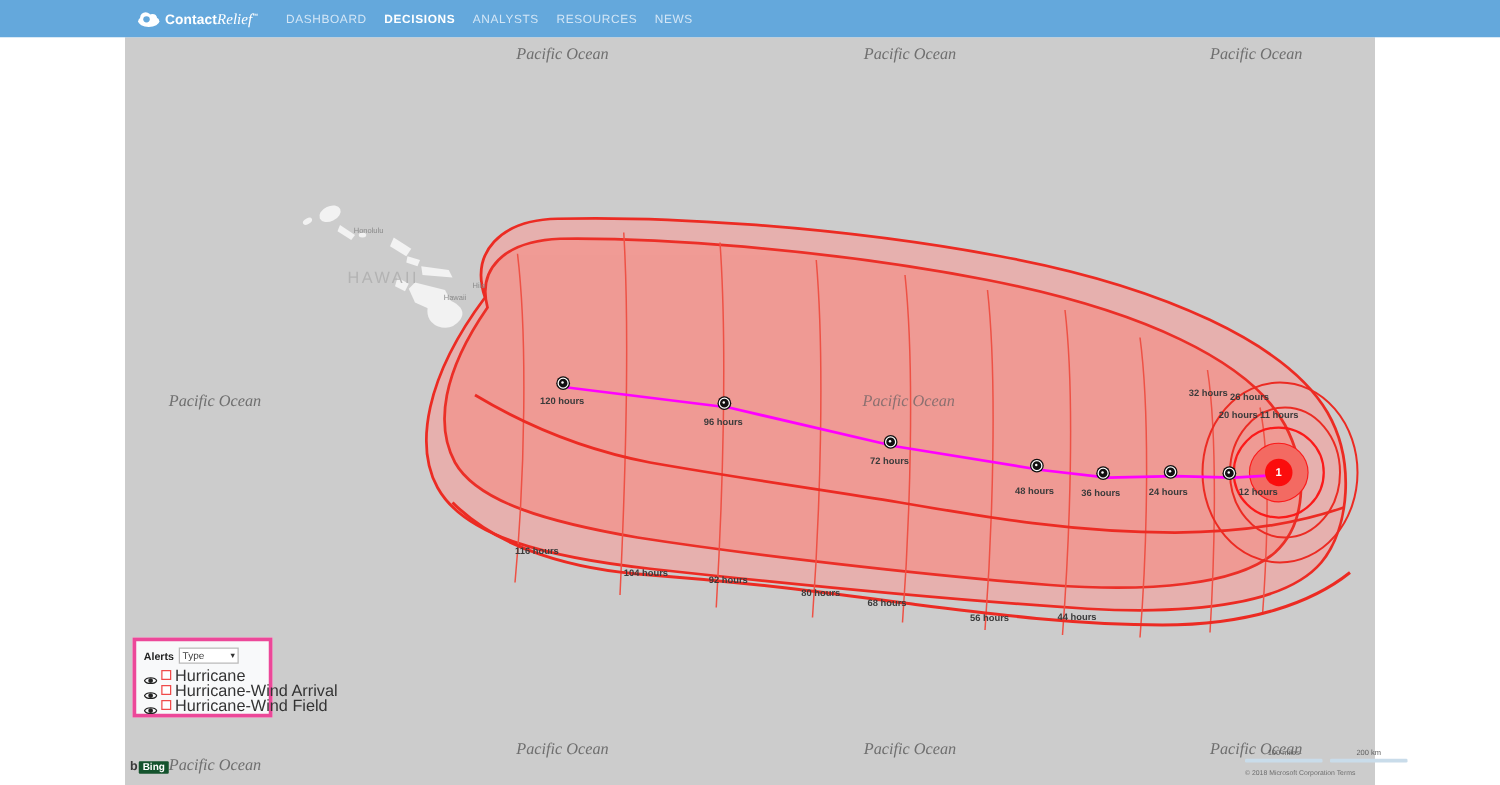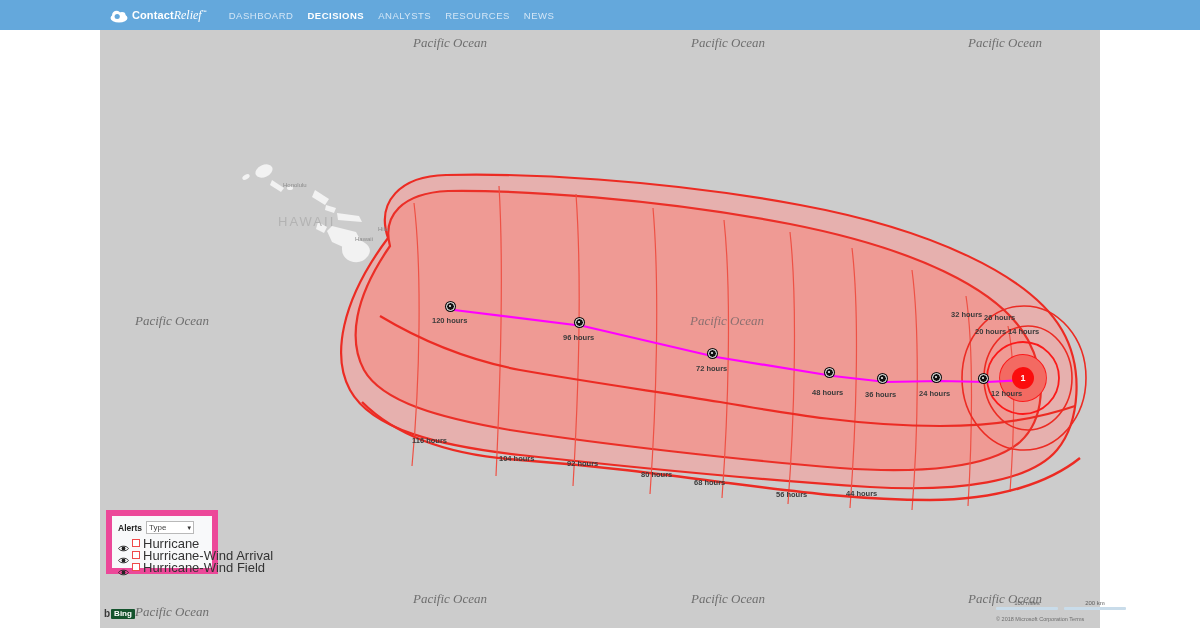--- a/index.html
+++ b/index.html
@@ -99,21 +99,21 @@
     z-index: 40;
   }
   #asof-banner .ts { color: #3a87cd; }
 
   
   #alerts-panel {
     position: absolute;
     left: 106px; top: 510px;
     width: 112px; height: 64px;
     background: #f8f9fa;
-    border: 6px solid #ec4899;
+    border: 3px solid #ec4899;
     padding: 5px 6px;
     z-index: 40;
   }
   #alerts-header {
     display: flex; align-items: center;
     margin-bottom: 3px;
   }
   #alerts-title {
     font-size: 8.5px; font-weight: bold; color: #222;
     margin-right: 4px;
@@ -416,21 +416,21 @@
     <div class="hour-label" style="left:312px; top:406px;">116 hours</div>
     <div class="hour-label" style="left:399px; top:424px;">104 hours</div>
     <div class="hour-label" style="left:467px; top:429px;">92 hours</div>
     <div class="hour-label" style="left:541px; top:440px;">80 hours</div>
     <div class="hour-label" style="left:594px; top:448px;">68 hours</div>
     <div class="hour-label" style="left:676px; top:460px;">56 hours</div>
     <div class="hour-label" style="left:746px; top:459px;">44 hours</div>
     <div class="hour-label" style="left:851px; top:280px;">32 hours</div>
     <div class="hour-label" style="left:884px; top:283px;">26 hours</div>
     <div class="hour-label" style="left:875px; top:297px;">20 hours</div>
-    <div class="hour-label" style="left:908px; top:297px;">14 hours</div>
+    <div class="hour-label" style="left:908px; top:297px;">11 hours</div>
   </div>
 
   <div id="storm-eye">1</div>
 
   <div class="gutter" id="gutter-left"></div>
   <div class="gutter" id="gutter-right"></div>
 
 
   <div id="alerts-panel">
     <div id="alerts-header">

